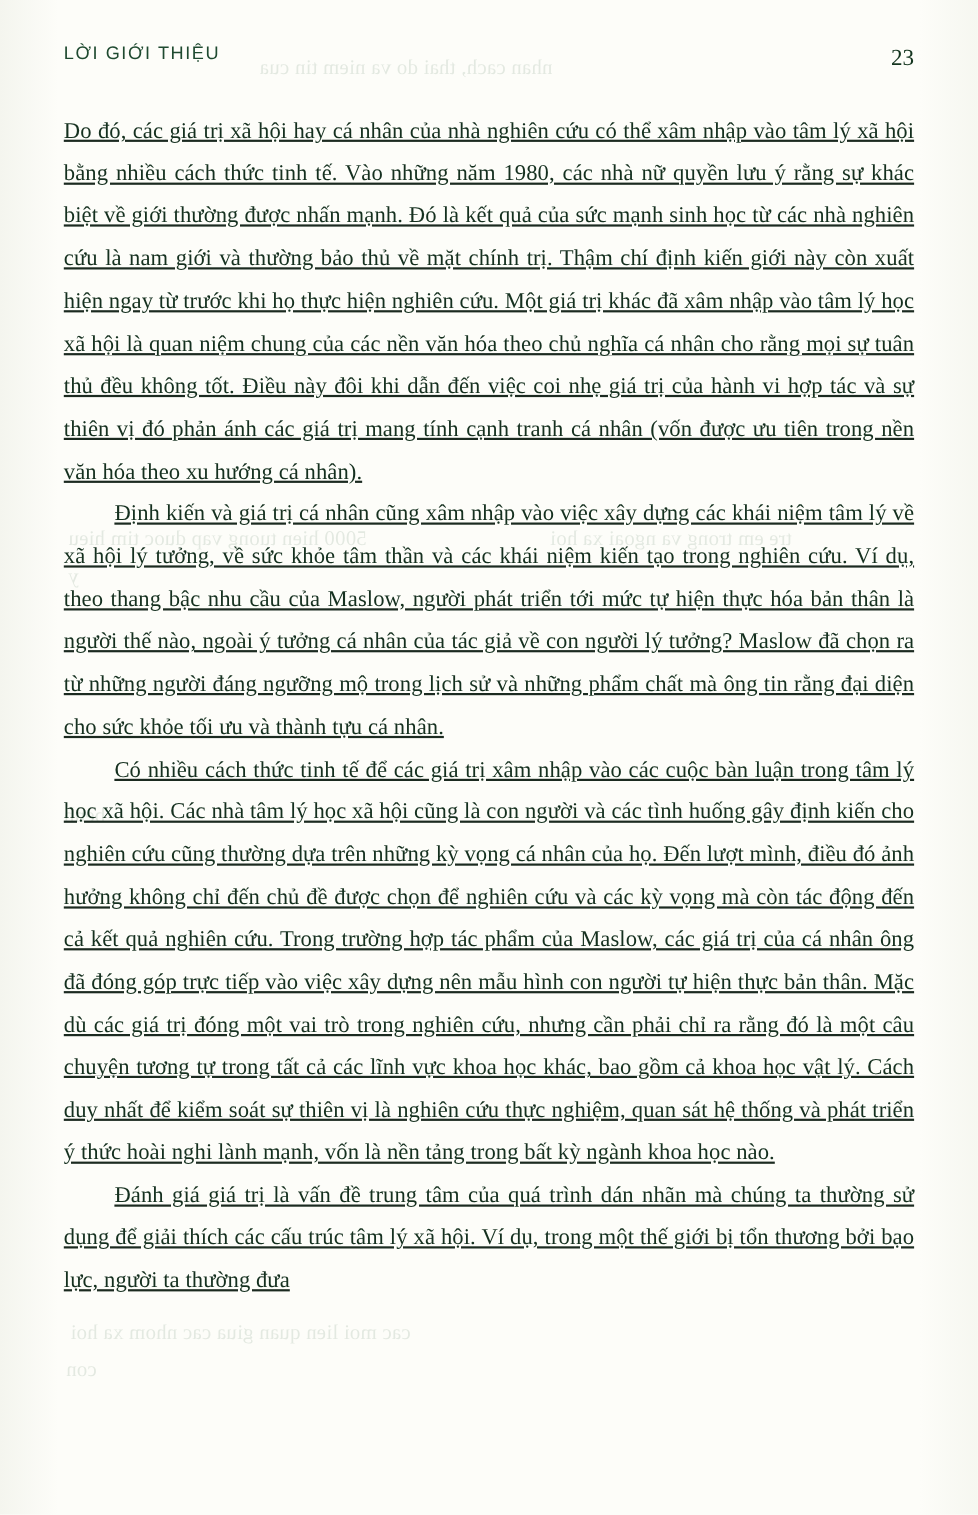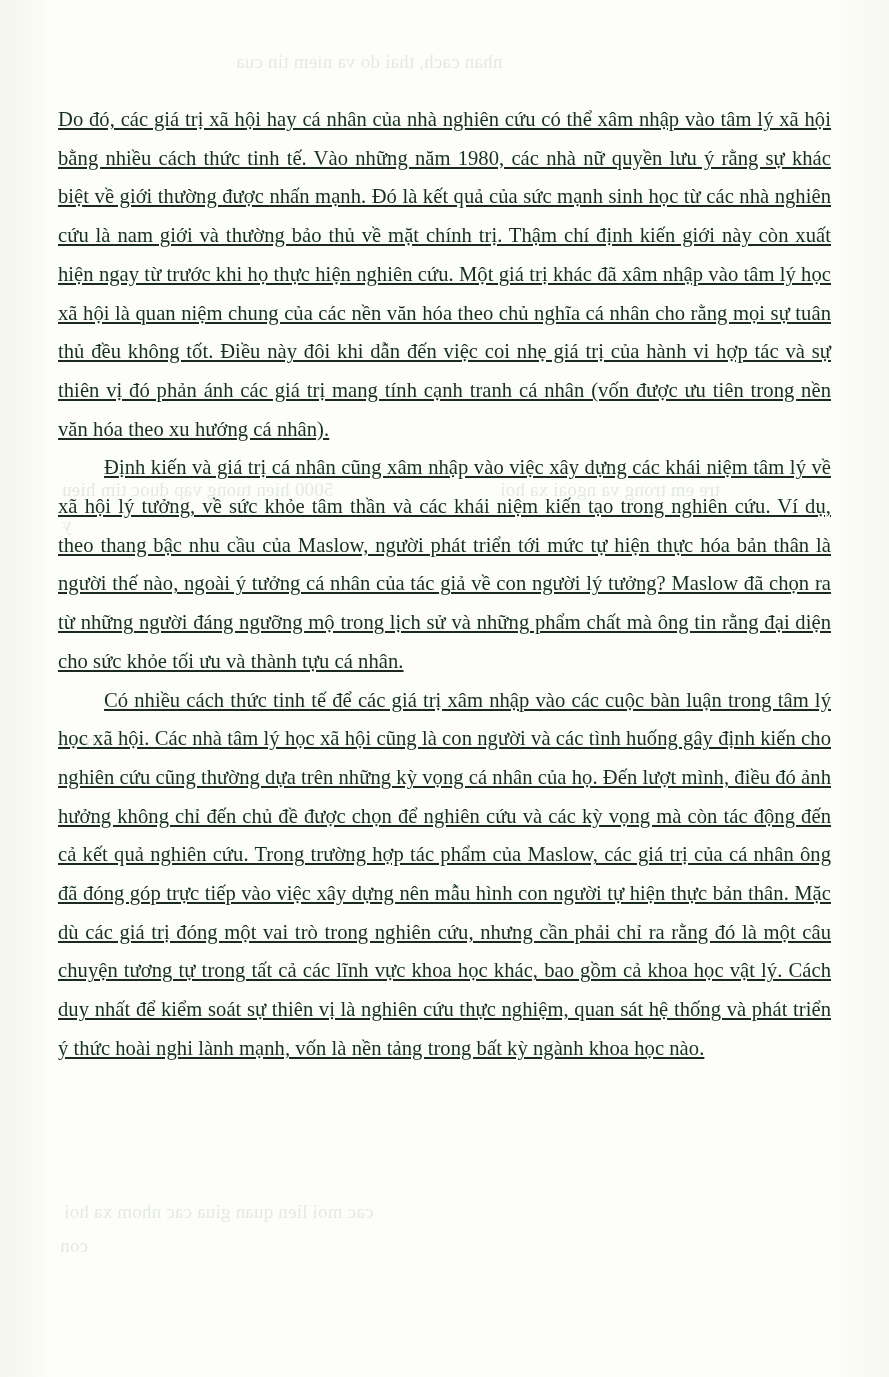--- a/index.html
+++ b/index.html
@@ -101,19 +101,24 @@
   <div class="bleed">
     <span style="left:236px; top:42px;">nhan cach, thai do va niem tin cua</span>
     <span style="left:62px; top:470px;">5000 hien tuong vap duoc tim hieu</span>
     <span style="left:500px; top:470px;">tre em trong va ngoai xa hoi</span>
     <span style="left:62px; top:505px;">y</span>
     <span style="left:58px; top:722px;">benh</span>
     <span style="left:64px; top:1192px;">cac moi lien quan giua cac nhom xa hoi</span>
     <span style="left:60px; top:1226px;">con</span>
   </div>
 
+  <div class="header">
+    <div class="running-head">LỜI GIỚI THIỆU</div>
+    <div class="folio">23</div>
+  </div>
 
   <div class="body-col">
     <p>Do đó, các giá trị xã hội hay cá nhân của nhà nghiên cứu có thể xâm nhập vào tâm lý xã hội bằng nhiều cách thức tinh tế. Vào những năm 1980, các nhà nữ quyền lưu ý rằng sự khác biệt về giới thường được nhấn mạnh. Đó là kết quả của sức mạnh sinh học từ các nhà nghiên cứu là nam giới và thường bảo thủ về mặt chính trị. Thậm chí định kiến giới này còn xuất hiện ngay từ trước khi họ thực hiện nghiên cứu. Một giá trị khác đã xâm nhập vào tâm lý học xã hội là quan niệm chung của các nền văn hóa theo chủ nghĩa cá nhân cho rằng mọi sự tuân thủ đều không tốt. Điều này đôi khi dẫn đến việc coi nhẹ giá trị của hành vi hợp tác và sự thiên vị đó phản ánh các giá trị mang tính cạnh tranh cá nhân (vốn được ưu tiên trong nền văn hóa theo xu hướng cá nhân).</p>
     <p class="indent">Định kiến và giá trị cá nhân cũng xâm nhập vào việc xây dựng các khái niệm tâm lý về xã hội lý tưởng, về sức khỏe tâm thần và các khái niệm kiến tạo trong nghiên cứu. Ví dụ, theo thang bậc nhu cầu của Maslow, người phát triển tới mức tự hiện thực hóa bản thân là người thế nào, ngoài ý tưởng cá nhân của tác giả về con người lý tưởng? Maslow đã chọn ra từ những người đáng ngưỡng mộ trong lịch sử và những phẩm chất mà ông tin rằng đại diện cho sức khỏe tối ưu và thành tựu cá nhân.</p>
     <p class="indent">Có nhiều cách thức tinh tế để các giá trị xâm nhập vào các cuộc bàn luận trong tâm lý học xã hội. Các nhà tâm lý học xã hội cũng là con người và các tình huống gây định kiến cho nghiên cứu cũng thường dựa trên những kỳ vọng cá nhân của họ. Đến lượt mình, điều đó ảnh hưởng không chỉ đến chủ đề được chọn để nghiên cứu và các kỳ vọng mà còn tác động đến cả kết quả nghiên cứu. Trong trường hợp tác phẩm của Maslow, các giá trị của cá nhân ông đã đóng góp trực tiếp vào việc xây dựng nên mẫu hình con người tự hiện thực bản thân. Mặc dù các giá trị đóng một vai trò trong nghiên cứu, nhưng cần phải chỉ ra rằng đó là một câu chuyện tương tự trong tất cả các lĩnh vực khoa học khác, bao gồm cả khoa học vật lý. Cách duy nhất để kiểm soát sự thiên vị là nghiên cứu thực nghiệm, quan sát hệ thống và phát triển ý thức hoài nghi lành mạnh, vốn là nền tảng trong bất kỳ ngành khoa học nào.</p>
+    <p class="indent">Đánh giá giá trị là vấn đề trung tâm của quá trình dán nhãn mà chúng ta thường sử dụng để giải thích các cấu trúc tâm lý xã hội. Ví dụ, trong một thế giới bị tổn thương bởi bạo lực, người ta thường đưa</p>
   </div>
 </div>
 
 </body></html>

